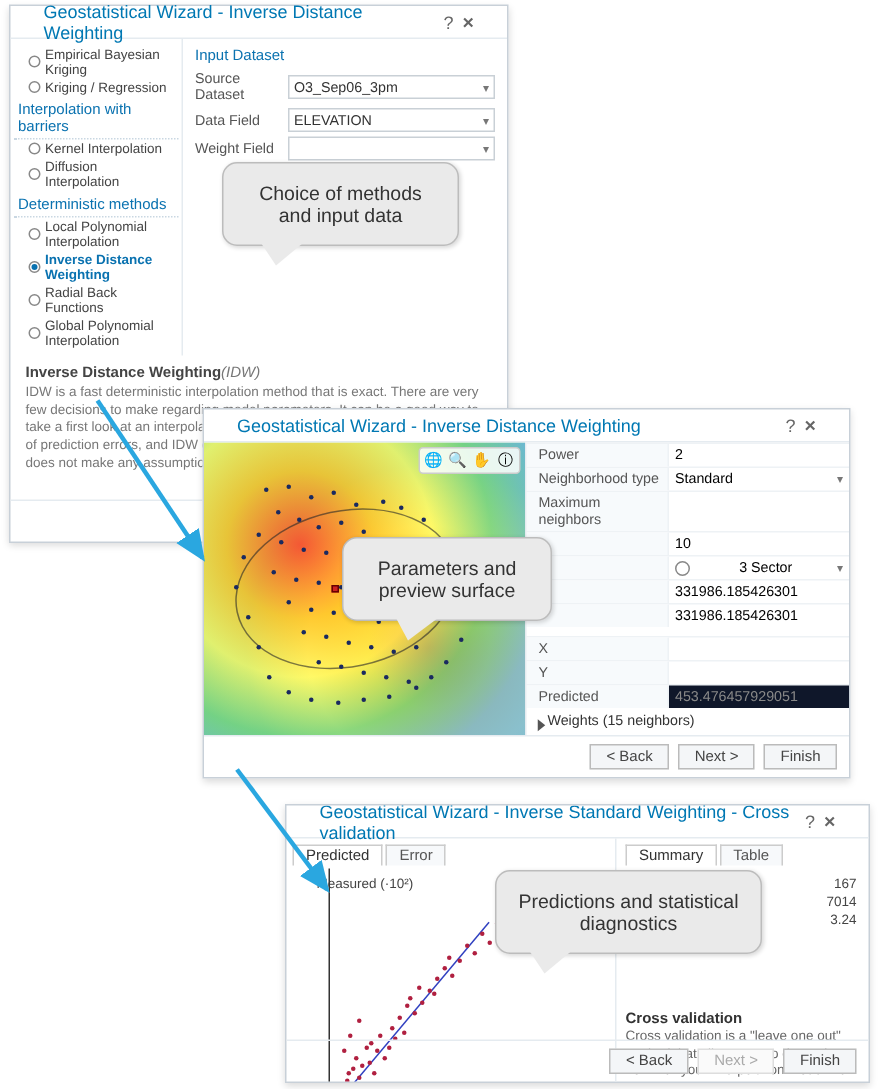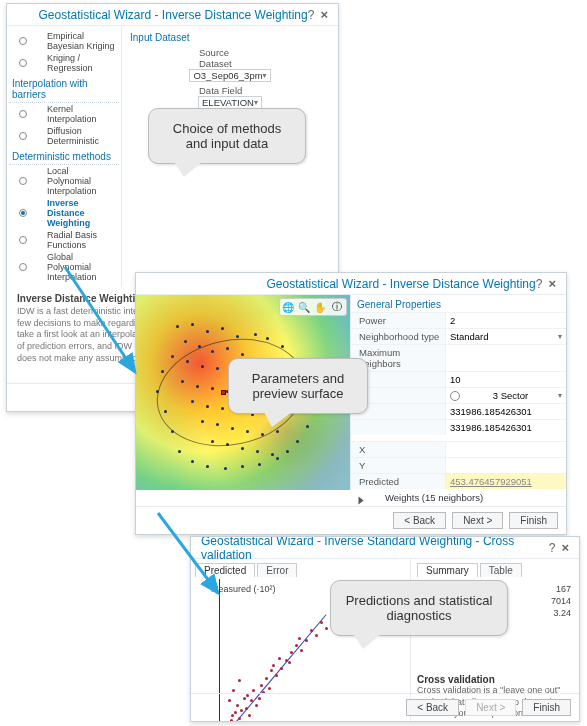--- a/index.html
+++ b/index.html
@@ -14,47 +14,47 @@
   }
   .dialog {
     position: absolute;
     background: #fff;
     border: 1px solid #c8d0d8;
     box-shadow: 0 2px 5px rgba(0,0,0,0.15);
   }
   .dialog-header {
     display: flex;
     align-items: center;
-    justify-content: flex-end;
+    justify-content: space-between;
     height: 22px;
-    padding: 0 10px;
+    padding: 0 22px;
     border-bottom: 1px solid #e5ebf0;
     color: #0078b3;
     font-size: 12px;
   }
   .dialog-header .title-main { color: #0078b3; }
   .dialog-header .title-sub { color: #0078b3; }
   .dialog-header .title-extra { color: #0078b3; }
   .header-icons { display: flex; gap: 6px; align-items: center; color: #666; }
   .header-icons span { cursor: default; }
   .close-x { color: #666; font-size: 13px; font-weight: bold; }
   .body-row { display: flex; }
   .sidebar {
     width: 115px;
     border-right: 1px solid #e5ebf0;
     padding: 4px 2px;
   }
   .sidebar-group { color: #0a72b0; font-size: 10px; padding: 2px 3px; border-bottom: 1px dotted #c9d7e2; margin-top: 2px; }
-  .radio-row { display: flex; align-items: center; gap: 20px; padding: 1px 4px 1px 10px; font-size: 9px; color: #444; }
+  .radio-row { display: flex; align-items: center; gap: 3px; padding: 1px 4px 1px 10px; font-size: 9px; color: #444; }
   .radio-row.selected { color: #0a72b0; font-weight: bold; }
   .radio { width: 8px; height: 8px; border: 1px solid #888; border-radius: 50%; display:inline-block; position: relative; flex-shrink:0; }
   .radio.checked::after { content:""; position:absolute; inset:1px; background:#0a72b0; border-radius:50%; }
   .input-panel { flex:1; padding: 6px 8px; font-size: 10px; color: #444; }
   .input-panel .section-title { color:#0a72b0; font-size:10px; margin-bottom:4px; }
-  .form-row { display:flex; align-items:center; margin-bottom:3px;flex-direction:column; }
+  .form-row { display:flex; align-items:center; margin-bottom:3px; }
   .form-row label { width: 62px; color:#555; font-size:9.5px; }
   .form-row .field { flex:1; height:16px; border:1px solid #c9d0d6; background:#fff; display:flex; align-items:center; justify-content:space-between; padding:0 3px; font-size:9.5px; color:#333; }
   .field .arrow { font-size:8px; color:#777; }
   .desc-block { padding: 6px 10px 4px 10px; font-size:9px; color:#777; }
   .desc-title { color:#444; font-weight:bold; font-size:10px; margin-bottom:2px; }
   .desc-body { line-height:1.3; }
   .learn-link { color:#1c9b1c; text-align:right; padding: 0 10px 4px 0; font-size:9.5px; }
   .footer {
     border-top: 1px solid #e5ebf0;
     padding: 5px 8px;
@@ -100,21 +100,21 @@
   .redpt { position:absolute; width:5px; height:5px; background:#c22; border:1px solid #600; }
   .map-toolbar { position:absolute; top:3px; right:3px; background:rgba(255,255,255,0.85); border:1px solid #ccc; border-radius:3px; padding:1px 2px; display:flex; gap:2px; }
   .map-toolbar span { width:14px; height:14px; display:flex; align-items:center; justify-content:center; font-size:10px; }
   .props-panel { flex:1; font-size:9.5px; }
   .props-title { color:#0a72b0; padding:4px 6px 2px; font-size:10px; }
   .prop-row { display:flex; border-top:1px solid #eef2f5; }
   .prop-row .k { width:95px; padding:2px 4px 2px 8px; color:#555; background:#f7fafc; border-right:1px solid #eef2f5; }
   .prop-row .v { flex:1; padding:2px 4px; display:flex; align-items:center; justify-content:space-between; }
   .prop-row .v .dd { font-size:8px; color:#777; }
   .sector-circle { width:10px; height:10px; border:1px solid #888; border-radius:50%; display:inline-block; margin-right:3px; position:relative; }
-  .weights-row { padding:3px 6px; color:#333; font-size:9.5px; display:flex; align-items:flex-end; gap:20px; }
+  .weights-row { padding:3px 6px; color:#333; font-size:9.5px; display:flex; align-items:flex-end; gap:0; }
   .tri { width:0; height:0; border-left:4px solid transparent; border-right:4px solid transparent; border-top:5px solid #555; transform: rotate(-90deg); }
 
   
   .cv-body { display:flex; height: 210px; }
   .cv-left { width: 220px; border-right:1px solid #e5ebf0; padding:4px; position:relative; }
   .tabs { display:flex; gap:2px; margin-bottom:2px; }
   .tab { border:1px solid #ccc; border-bottom:none; padding:1px 8px; font-size:10px; color:#555; background:#f7f9fb; }
   .tab.active { background:#fff; color:#333; }
   .scatter {
     position:relative;
@@ -201,34 +201,34 @@
           <span class="radio"></span>
           <span>Kriging / Regression</span>
         </div>
       <div class="sidebar-group">Interpolation with barriers</div>
       <div class="radio-row">
           <span class="radio"></span>
           <span>Kernel Interpolation</span>
         </div>
       <div class="radio-row">
           <span class="radio"></span>
-          <span>Diffusion Deterministic</span>
+          <span>Diffusion Interpolation</span>
         </div>
       <div class="sidebar-group">Deterministic methods</div>
       <div class="radio-row">
           <span class="radio"></span>
           <span>Local Polynomial Interpolation</span>
         </div>
       <div class="radio-row selected">
           <span class="radio checked"></span>
           <span>Inverse Distance Weighting</span>
         </div>
       <div class="radio-row">
           <span class="radio"></span>
-          <span>Radial Basis Functions</span>
+          <span>Radial Back Functions</span>
         </div>
       <div class="radio-row">
           <span class="radio"></span>
           <span>Global Polynomial Interpolation</span>
         </div>
     </div>
     <div class="input-panel">
       <div class="section-title">Input Dataset</div>
       <div class="form-row">
         <label>Source Dataset</label>
@@ -343,21 +343,20 @@
           <div class="dot" style="left: 140px; top: 162px;"></div>
         </div>
       <div class="map-toolbar">
         <span>🌐</span>
         <span>🔍</span>
         <span>✋</span>
         <span>ⓘ</span>
       </div>
     </div>
     <div class="props-panel">
-      <div class="props-title">General Properties</div>
       <div class="prop-row">
           <div class="k">Power</div>
           <div class="v">
             <span>2</span>
           </div>
         </div>
       <div class="prop-row">
           <div class="k">Neighborhood type</div>
           <div class="v">
             <span>Standard</span>
@@ -395,21 +394,21 @@
         </div>
       <div style="height:6px;"></div>
       <div class="prop-row">
           <div class="k">X</div>
         </div>
       <div class="prop-row">
           <div class="k">Y</div>
         </div>
       <div class="prop-row">
           <div class="k">Predicted</div>
-          <div class="v" style="background:#fef9c3; color:#888;text-decoration:underline;">
+          <div class="v" style="background:#0f172a; color:#888;">
             <span>453.476457929051</span>
           </div>
         </div>
       <div class="weights-row">
         <span class="tri"></span>
         <span>Weights (15 neighbors)</span>
       </div>
     </div>
   </div>
   <div class="footer">

